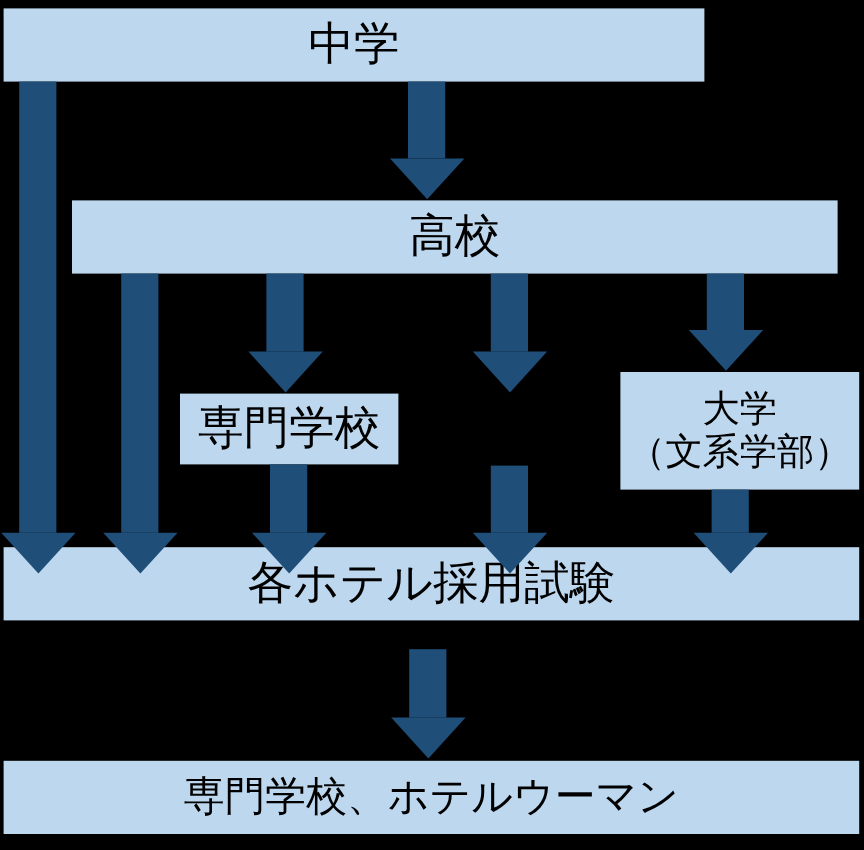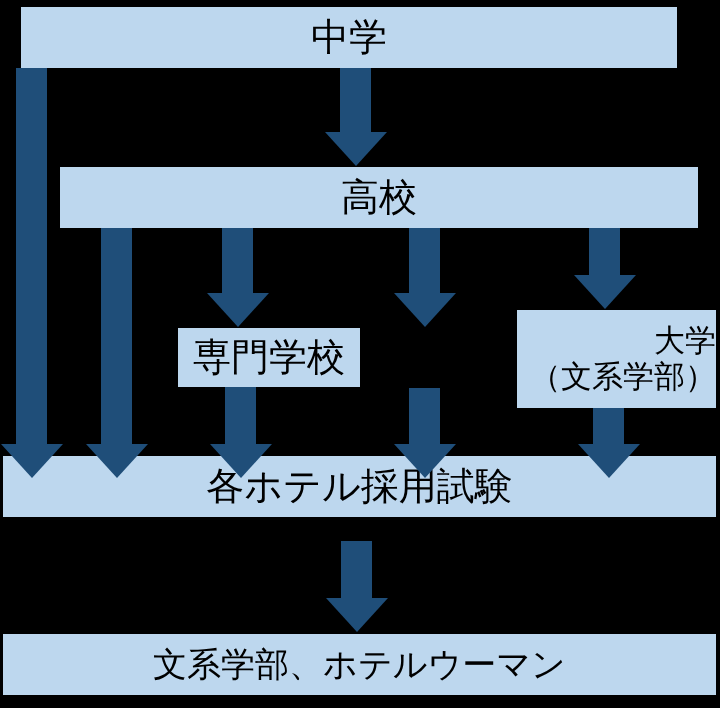--- a/index.html
+++ b/index.html
@@ -26,21 +26,21 @@
     color: var(--text);
     display: flex;
     align-items: center;
     justify-content: center;
     text-align: center;
     font-size: 38px;
     line-height: 1.15;
     white-space: nowrap;
   }
   .node.small { font-size: 34px; }
-  .node.multi { font-size: 31px; flex-direction: column; align-items: flex-end; }
+  .node.multi { font-size: 31px; flex-direction: column; }
   .arrow { position: absolute; }
   .arrow .shaft {
     position: absolute;
     left: 15px;
     top: 0;
     width: 31px;
     background: var(--arrow);
   }
   .arrow .head {
     position: absolute;
@@ -49,35 +49,35 @@
     border-left: 31px solid transparent;
     border-right: 31px solid transparent;
     border-top: 34px solid var(--arrow);
   }
 </style>
 </head>
 <body>
 
 <div id="stage">
 
-  <div class="node" style="left:3px; top:7px; width:656px; height:61px;margin-left:18px;">中学</div>
+  <div class="node" style="left:3px; top:7px; width:584px; height:61px;">中学</div>
 
   <div class="node" style="left:60px; top:167px; width:638px; height:61px;">高校</div>
 
-  <div class="node" style="left:150px; top:328px; width:182px; height:59px;margin-left:28px;">専門学校</div>
+  <div class="node" style="left:150px; top:328px; width:182px; height:59px;">専門学校</div>
 
 
   <div class="node multi" style="left:517px; top:310px; width:199px; height:98px;">
     <div>大学</div>
     <div>（文系学部）</div>
   </div>
 
   <div class="node" style="left:3px; top:456px; width:713px; height:61px;">各ホテル採用試験</div>
 
-  <div class="node small" style="left:3px; top:634px; width:713px; height:61px;">文系学部、ホテルウーマン</div>
+  <div class="node small" style="left:3px; top:634px; width:713px; height:61px;">専門学校、ホテルウーマン</div>
 
   <div class="arrow" style="left:1px; top:68px; width:62px; height:410px;">
     <div class="shaft" style="height:376px;"></div>
     <div class="head" style="top:376px;"></div>
   </div>
 
   <div class="arrow" style="left:86px; top:228px; width:62px; height:250px;">
     <div class="shaft" style="height:216px;"></div>
     <div class="head" style="top:216px;"></div>
   </div>

